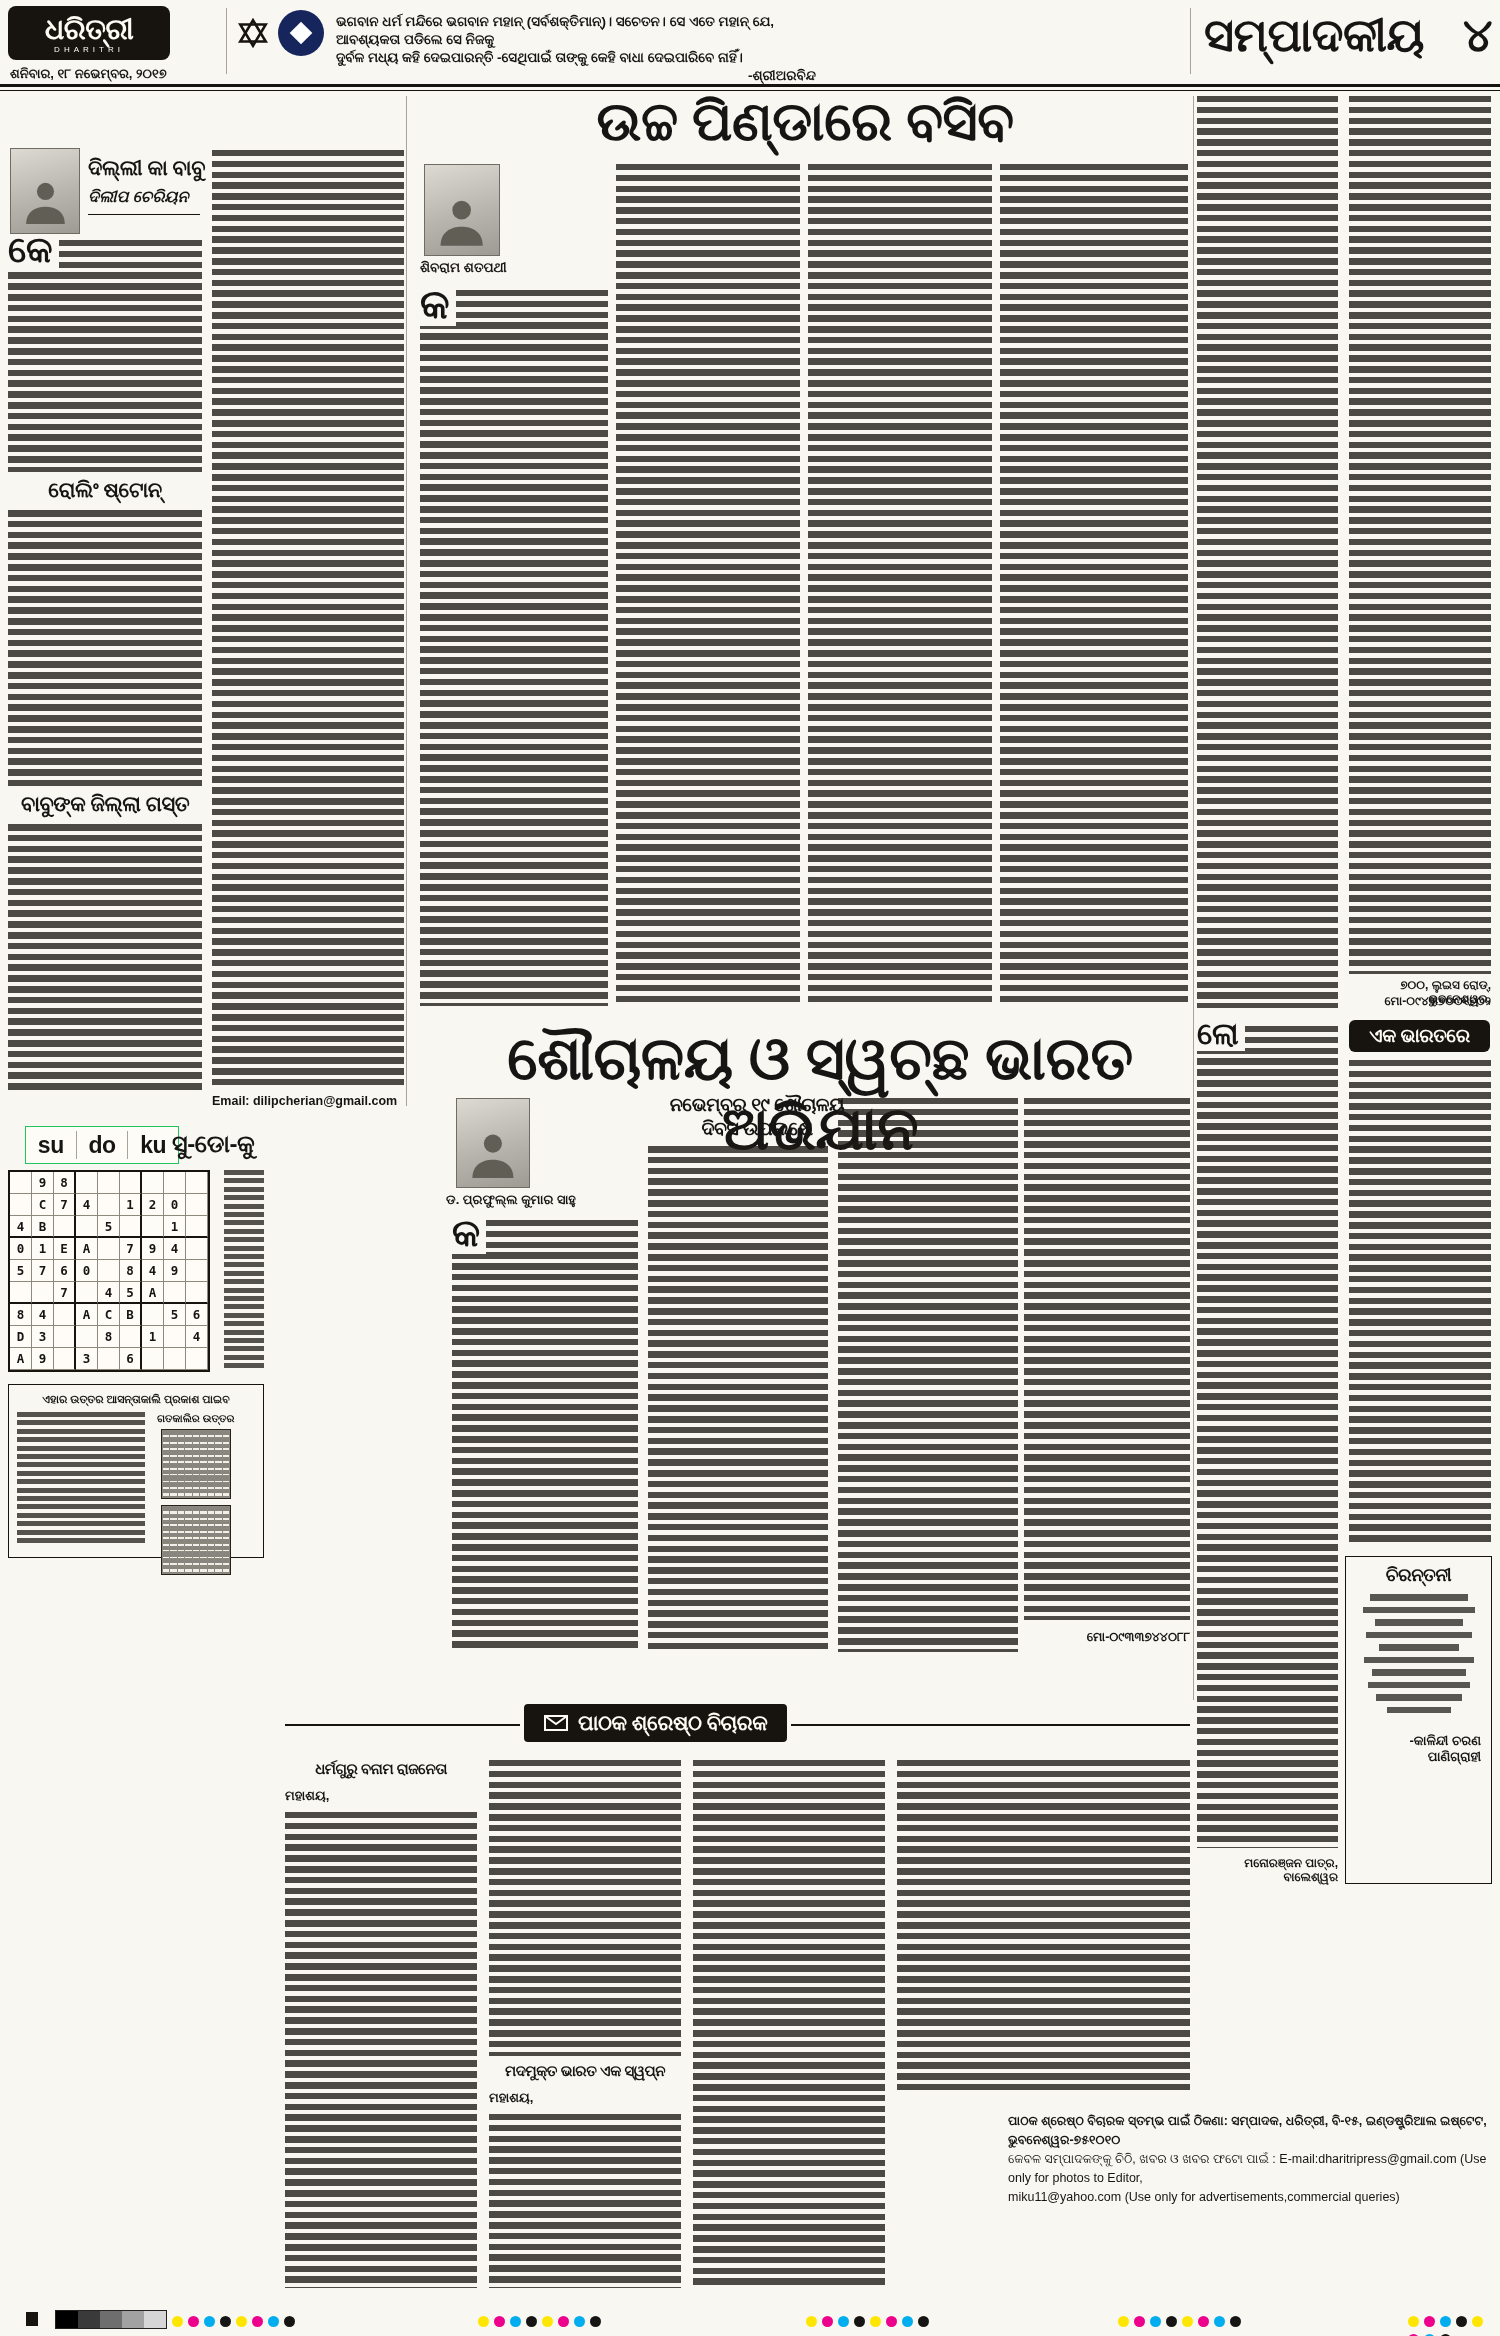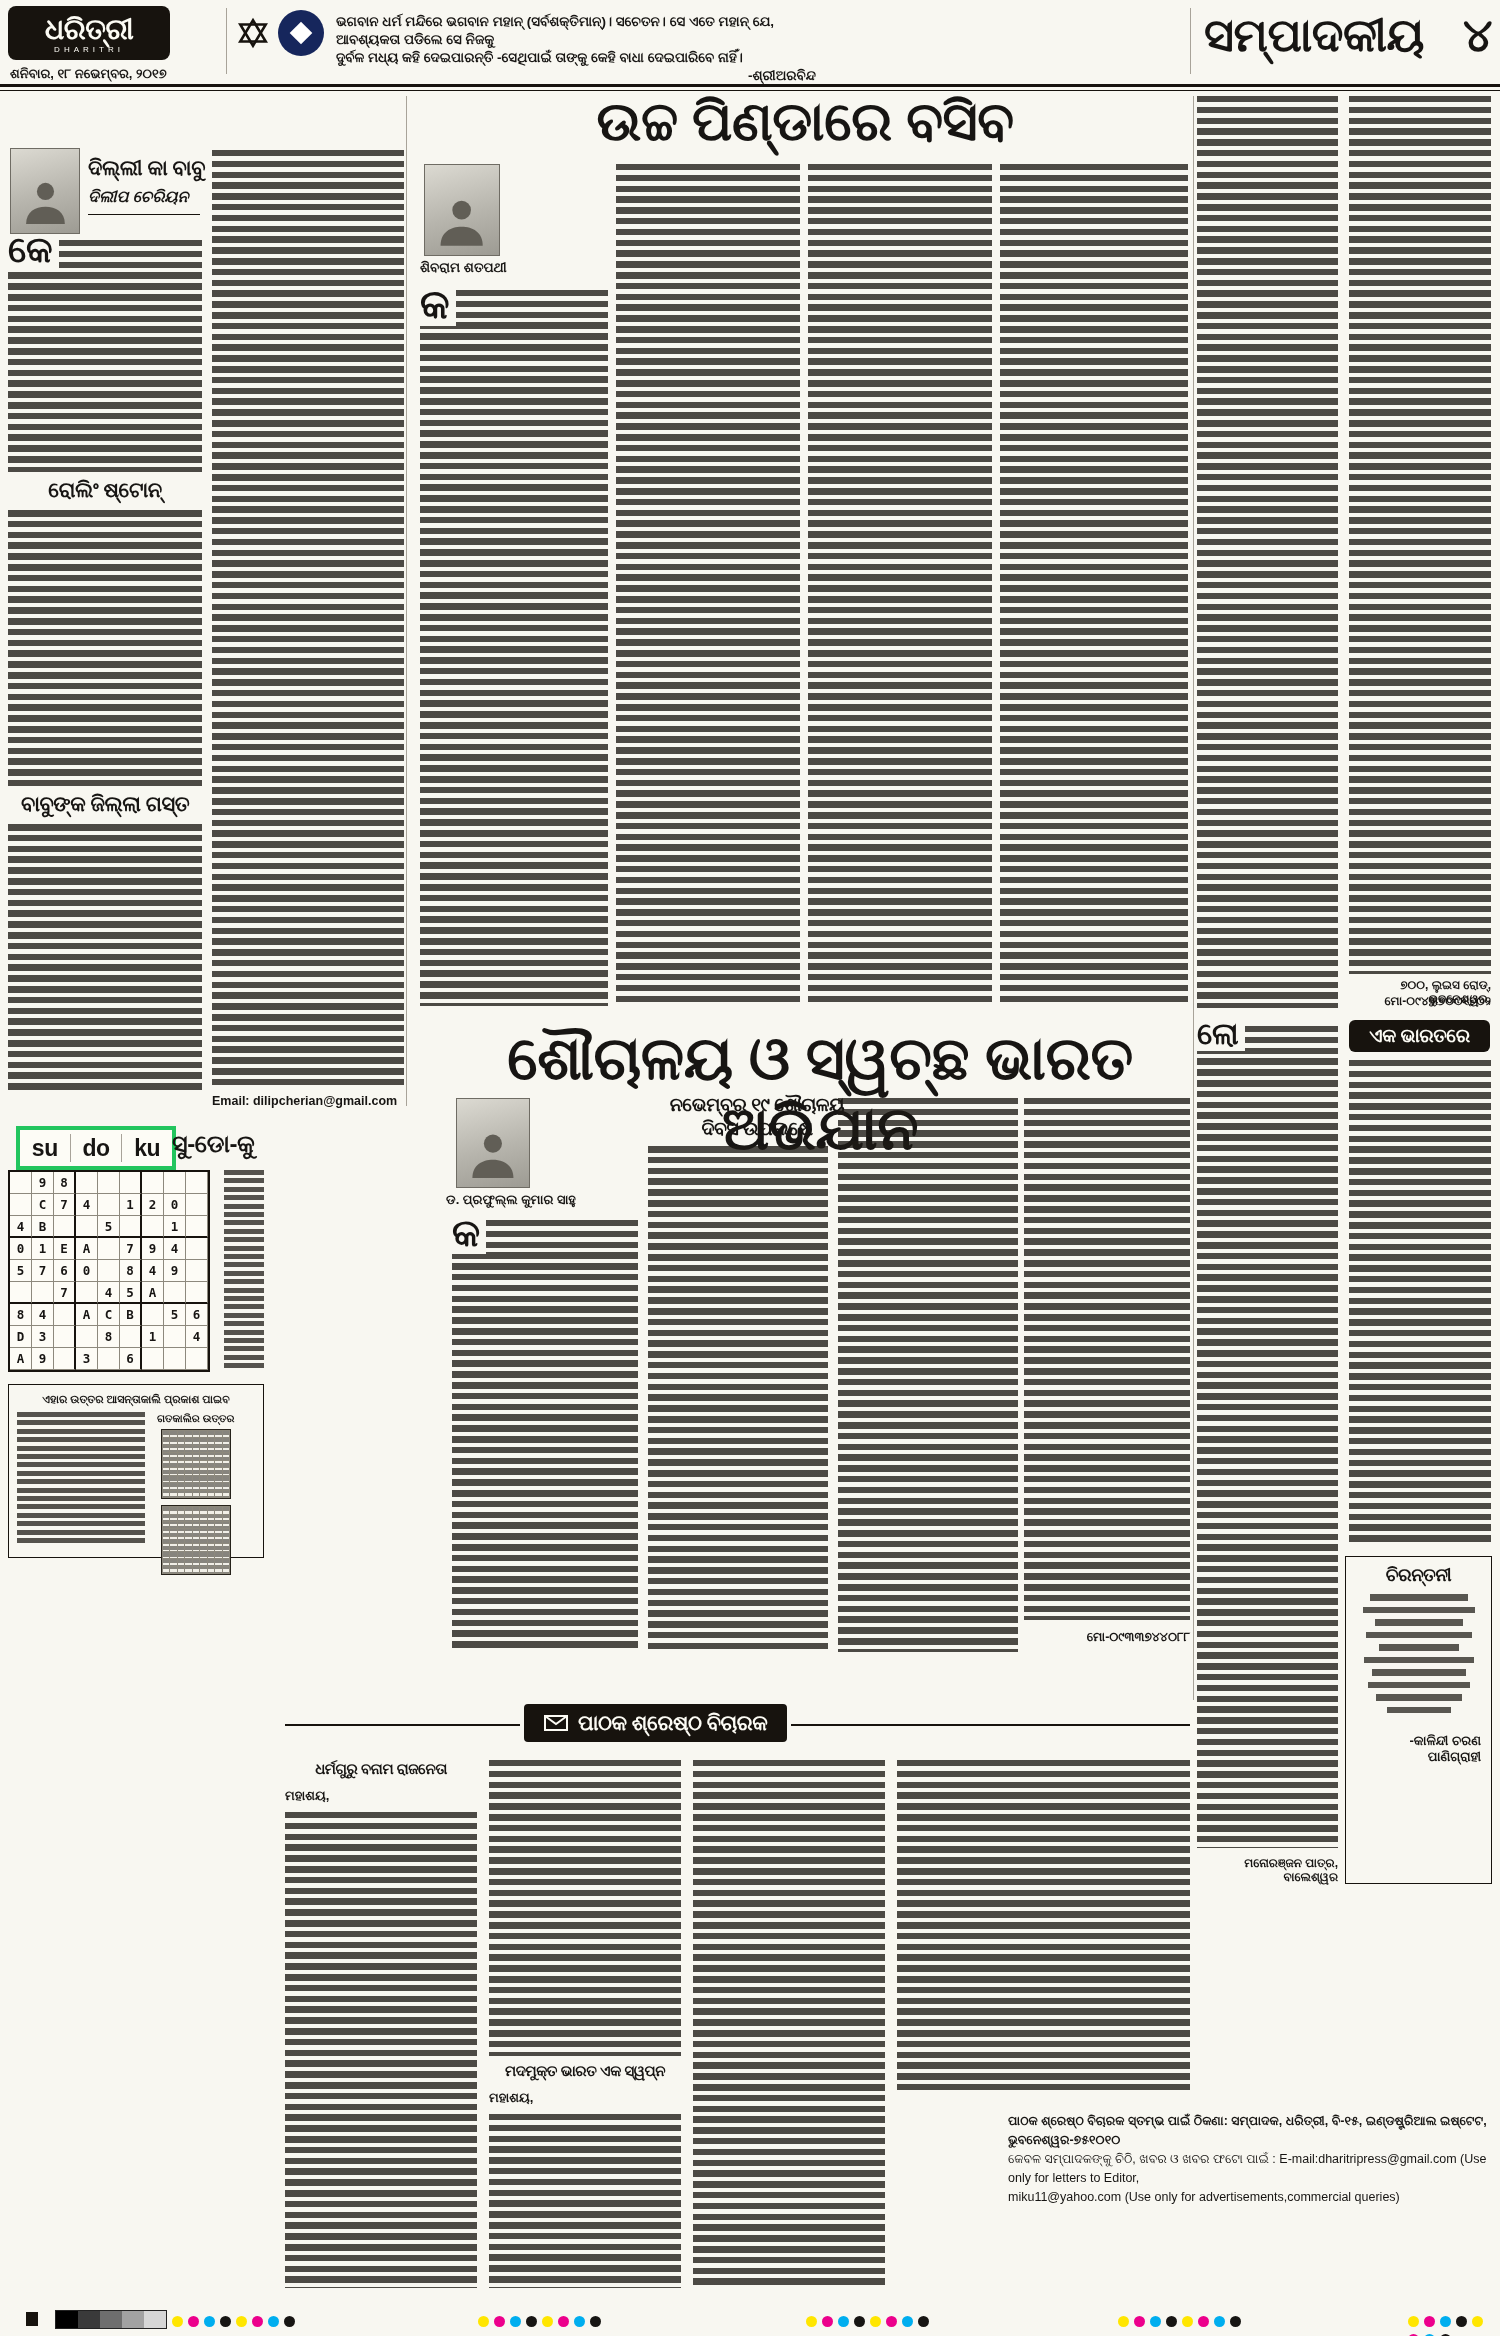--- a/index.html
+++ b/index.html
@@ -89,21 +89,21 @@
 
   <div class="abs sim" style="left:8px;top:240px;width:194px;height:232px;"></div>
   <div class="dropcap" style="left:8px;top:234px;font-size:36px;">କେ</div>
   <div class="abs hl center" style="left:8px;top:478px;width:194px;font-size:21px;">ରୋଲିଂ ଷ୍ଟୋନ୍</div>
   <div class="abs sim" style="left:8px;top:510px;width:194px;height:276px;"></div>
   <div class="abs hl center" style="left:8px;top:792px;width:194px;font-size:21px;">ବାବୁଙ୍କ ଜିଲ୍ଲା ଗସ୍ତ</div>
   <div class="abs sim" style="left:8px;top:824px;width:194px;height:268px;"></div>
   <div class="abs sim" style="left:212px;top:150px;width:192px;height:940px;"></div>
   <div class="abs" style="left:212px;top:1094px;width:192px;font-size:12.5px;font-weight:800;">Email: dilipcherian@gmail.com</div>
 
-  <div class="abs" style="left:16px;top:1126px;width:152px;height:36px;border:4px solid #22c55e;display:flex;align-items:center;justify-content:space-evenly;background:#fdfcf6;">
+  <div class="abs" style="left:25px;top:1126px;width:152px;height:36px;border:1px solid #22c55e;display:flex;align-items:center;justify-content:space-evenly;background:#fdfcf6;">
     <span class="hl" style="font-size:23px;">su</span>
     <span class="vrule" style="height:28px;"></span>
     <span class="hl" style="font-size:23px;">do</span>
     <span class="vrule" style="height:28px;"></span>
     <span class="hl" style="font-size:23px;">ku</span>
   </div>
   <div class="abs hl" style="left:172px;top:1130px;width:130px;font-size:24px;">ସୁ-ଡୋ-କୁ</div>
 
   <div class="abs sd-grid" style="left:8px;top:1170px;">
       <div class="sd-cell"></div>
@@ -285,21 +285,21 @@
   <div class="abs sim" style="left:489px;top:1760px;width:192px;height:296px;"></div>
   <div class="abs hl center" style="left:489px;top:2062px;width:192px;font-size:15px;">ମଦମୁକ୍ତ ଭାରତ ଏକ ସ୍ୱପ୍ନ</div>
   <div class="abs" style="left:489px;top:2090px;width:192px;font-size:13px;font-weight:700;">ମହାଶୟ,</div>
   <div class="abs sim" style="left:489px;top:2114px;width:192px;height:174px;"></div>
 
   <div class="abs sim" style="left:693px;top:1760px;width:192px;height:528px;"></div>
   <div class="abs sim" style="left:897px;top:1760px;width:293px;height:330px;"></div>
 
   <div class="abs" style="left:1008px;top:2112px;width:482px;">
     <div class="contact-line" style="font-weight:800;">ପାଠକ ଶ୍ରେଷ୍ଠ ବିଚାରକ ସ୍ତମ୍ଭ ପାଇଁ ଠିକଣା: ସମ୍ପାଦକ, ଧରିତ୍ରୀ, ବି-୧୫, ଇଣ୍ଡଷ୍ଟ୍ରିଆଲ ଇଷ୍ଟେଟ, ଭୁବନେଶ୍ୱର-୭୫୧୦୧୦</div>
-    <div class="contact-line">କେବଳ ସମ୍ପାଦକଙ୍କୁ ଚିଠି, ଖବର ଓ ଖବର ଫଟୋ ପାଇଁ : E-mail:dharitripress@gmail.com (Use only for letters to Editor,</div>
+    <div class="contact-line">କେବଳ ସମ୍ପାଦକଙ୍କୁ ଚିଠି, ଖବର ଓ ଖବର ଫଟୋ ପାଇଁ : E-mail:dharitripress@gmail.com (Use only for photos to Editor,</div>
     <div class="contact-line">miku11@yahoo.com (Use only for advertisements,commercial queries)</div>
   </div>
 
   <div class="abs" style="left:26px;top:2312px;width:12px;height:14px;background:#17130e;"></div>
   <div class="abs grayscale-bar" style="left:55px;top:2310px;width:110px;height:17px;"></div>
   <div class="abs" style="left:172px;top:2313px;"><span class="reg-dot" style="background: rgb(255, 230, 0);"></span><span class="reg-dot" style="background: rgb(236, 0, 140);"></span><span class="reg-dot" style="background: rgb(0, 174, 239);"></span><span class="reg-dot" style="background: rgb(23, 21, 19);"></span><span class="reg-dot" style="background: rgb(255, 230, 0);"></span><span class="reg-dot" style="background: rgb(236, 0, 140);"></span><span class="reg-dot" style="background: rgb(0, 174, 239);"></span><span class="reg-dot" style="background: rgb(23, 21, 19);"></span></div>
   <div class="abs" style="left:478px;top:2313px;"><span class="reg-dot" style="background: rgb(255, 230, 0);"></span><span class="reg-dot" style="background: rgb(236, 0, 140);"></span><span class="reg-dot" style="background: rgb(0, 174, 239);"></span><span class="reg-dot" style="background: rgb(23, 21, 19);"></span><span class="reg-dot" style="background: rgb(255, 230, 0);"></span><span class="reg-dot" style="background: rgb(236, 0, 140);"></span><span class="reg-dot" style="background: rgb(0, 174, 239);"></span><span class="reg-dot" style="background: rgb(23, 21, 19);"></span></div>
   <div class="abs" style="left:806px;top:2313px;"><span class="reg-dot" style="background: rgb(255, 230, 0);"></span><span class="reg-dot" style="background: rgb(236, 0, 140);"></span><span class="reg-dot" style="background: rgb(0, 174, 239);"></span><span class="reg-dot" style="background: rgb(23, 21, 19);"></span><span class="reg-dot" style="background: rgb(255, 230, 0);"></span><span class="reg-dot" style="background: rgb(236, 0, 140);"></span><span class="reg-dot" style="background: rgb(0, 174, 239);"></span><span class="reg-dot" style="background: rgb(23, 21, 19);"></span></div>
   <div class="abs" style="left:1118px;top:2313px;"><span class="reg-dot" style="background: rgb(255, 230, 0);"></span><span class="reg-dot" style="background: rgb(236, 0, 140);"></span><span class="reg-dot" style="background: rgb(0, 174, 239);"></span><span class="reg-dot" style="background: rgb(23, 21, 19);"></span><span class="reg-dot" style="background: rgb(255, 230, 0);"></span><span class="reg-dot" style="background: rgb(236, 0, 140);"></span><span class="reg-dot" style="background: rgb(0, 174, 239);"></span><span class="reg-dot" style="background: rgb(23, 21, 19);"></span></div>
   <div class="abs" style="left:1408px;top:2313px;"><span class="reg-dot" style="background: rgb(255, 230, 0);"></span><span class="reg-dot" style="background: rgb(236, 0, 140);"></span><span class="reg-dot" style="background: rgb(0, 174, 239);"></span><span class="reg-dot" style="background: rgb(23, 21, 19);"></span><span class="reg-dot" style="background: rgb(255, 230, 0);"></span><span class="reg-dot" style="background: rgb(236, 0, 140);"></span><span class="reg-dot" style="background: rgb(0, 174, 239);"></span><span class="reg-dot" style="background: rgb(23, 21, 19);"></span></div>

